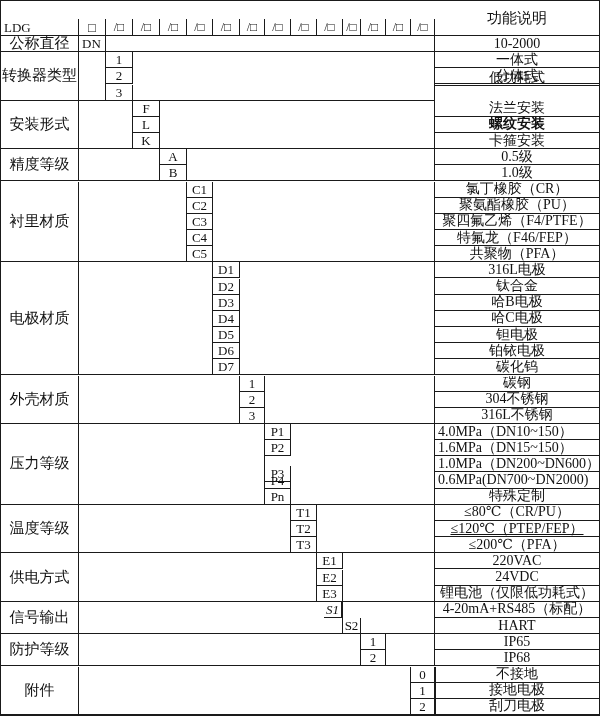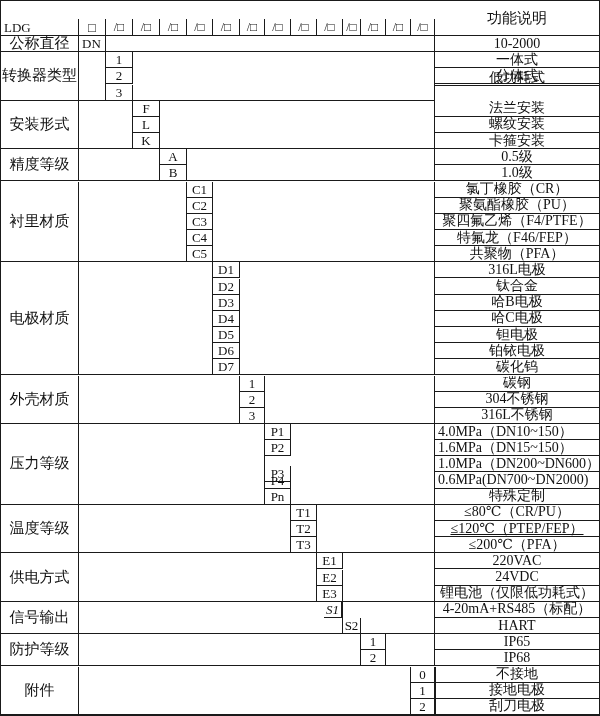--- a/index.html
+++ b/index.html
@@ -65,21 +65,21 @@
     <div class="cell value bb" style="left: 434px; top: 51.17px; width: 164px; height: 16.17px;">一体式</div>
     <div class="cell value bb" style="left: 434px; top: 67.33px; width: 164px; height: 16.17px;">分体式</div>
     <div class="cell value bb" style="left: 434px; top: 69px; width: 164px; height: 16.17px;">低功耗式</div>
     <div class="cell label br bb" style="left: 0px; top: 99.67px; width: 78px; height: 48.5px;">安装形式</div>
     <div class="cell br bb" style="left: 78px; top: 99.67px; width: 54px; height: 48.5px;"></div>
     <div class="cell code br bb" style="left: 132px; top: 99.67px; width: 27px; height: 16.17px;">F</div>
     <div class="cell code br bb" style="left: 132px; top: 115.83px; width: 27px; height: 16.17px;">L</div>
     <div class="cell code br bb" style="left: 132px; top: 132px; width: 27px; height: 16.17px;">K</div>
     <div class="cell br bb" style="left: 159px; top: 99.67px; width: 275px; height: 48.5px;"></div>
     <div class="cell value bb" style="left: 434px; top: 99.67px; width: 164px; height: 16.17px;">法兰安装</div>
-    <div class="cell value bb" style="left: 434px; top: 115.83px; width: 164px; height: 16.17px;">螺纹安装</div>
+    <div class="cell value bb" style="left: 434px; top: 115.83px; width: 164px; height: 16.17px; font-weight: bold;">螺纹安装</div>
     <div class="cell value bb" style="left: 434px; top: 132px; width: 164px; height: 16.17px;">卡箍安装</div>
     <div class="cell label br bb" style="left: 0px; top: 148.17px; width: 78px; height: 32.33px;">精度等级</div>
     <div class="cell br bb" style="left: 78px; top: 148.17px; width: 81px; height: 32.33px;"></div>
     <div class="cell code br bb" style="left: 159px; top: 148.17px; width: 27px; height: 16.17px;">A</div>
     <div class="cell code br bb" style="left: 159px; top: 164.33px; width: 27px; height: 16.17px;">B</div>
     <div class="cell br bb" style="left: 186px; top: 148.17px; width: 248px; height: 32.33px;"></div>
     <div class="cell value bb" style="left: 434px; top: 148.17px; width: 164px; height: 16.17px;">0.5级</div>
     <div class="cell value bb" style="left: 434px; top: 164.33px; width: 164px; height: 16.17px;">1.0级</div>
     <div class="cell label br bb" style="left: 0px; top: 180.5px; width: 78px; height: 80.83px;">衬里材质</div>
     <div class="cell br bb" style="left: 78px; top: 180.5px; width: 108px; height: 80.83px;"></div>

